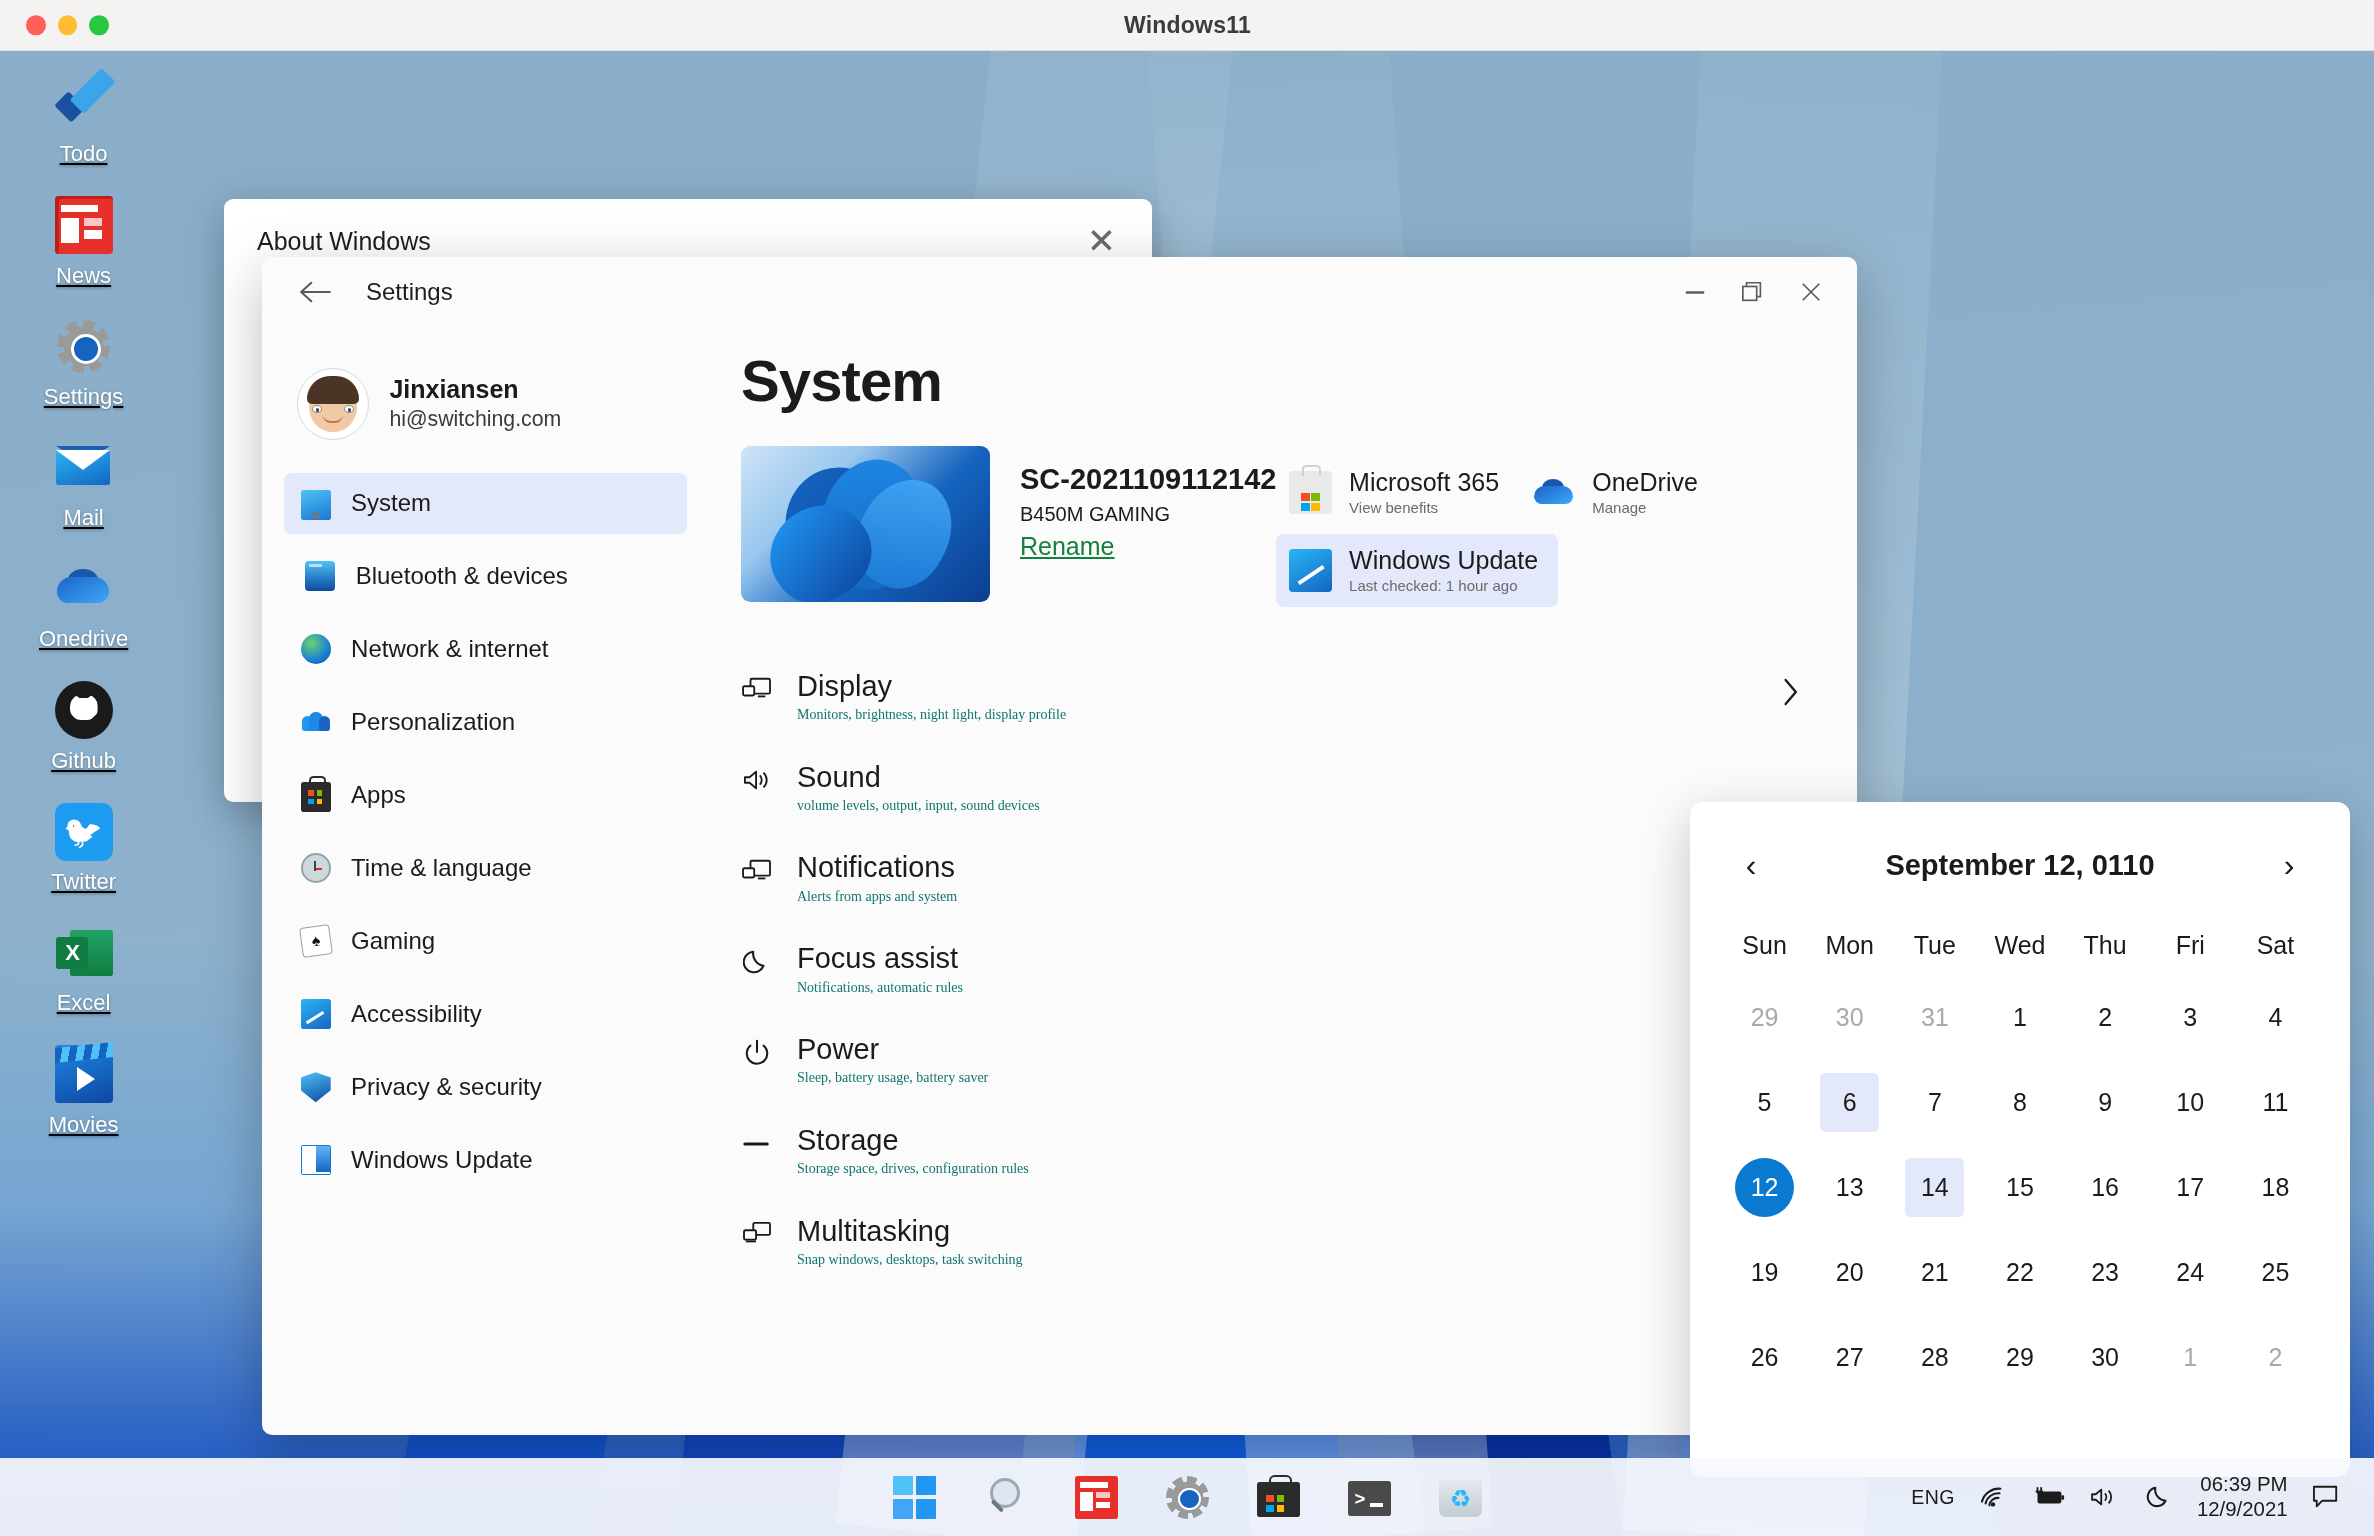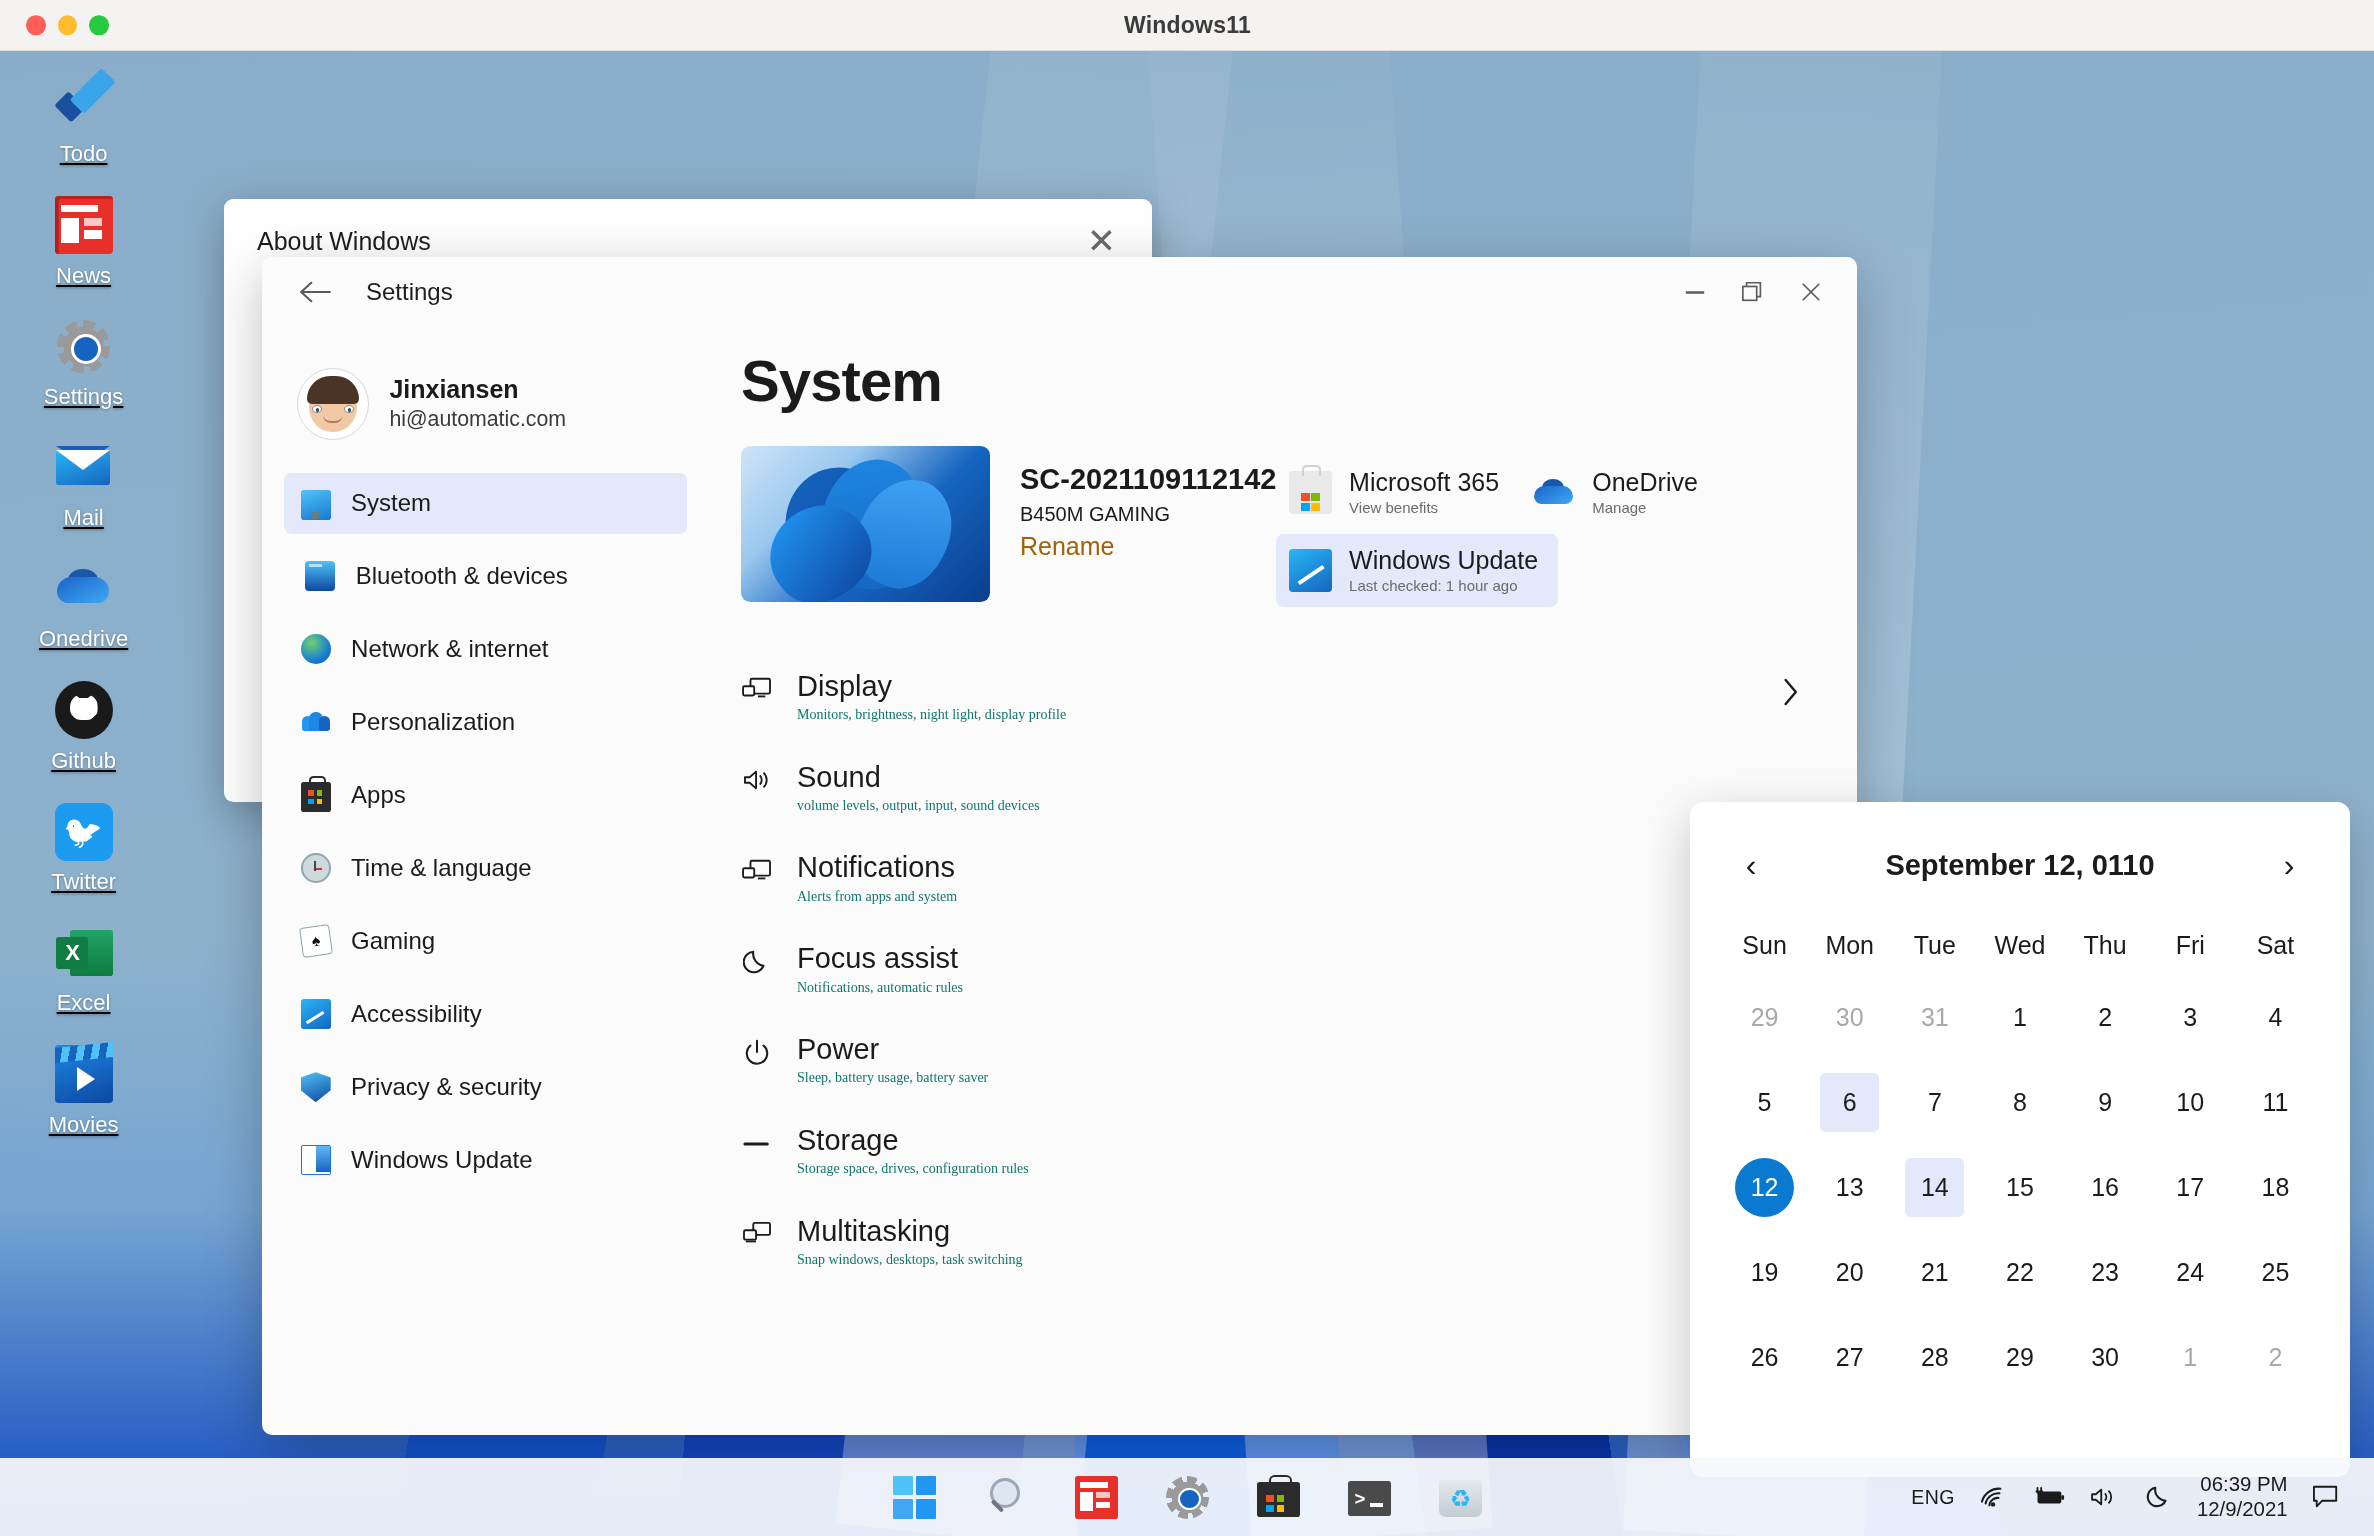--- a/index.html
+++ b/index.html
@@ -180,21 +180,21 @@
   .sw-main { flex: 1 1 auto; padding: 20.4px 48px 0 32px; overflow: hidden; position: relative; }
   .page-title { font-size: 58px; font-weight: bold; color: #1b1b1b; letter-spacing: -0.9px; margin-bottom: 32px; }
 
   .dev-row { display: flex; align-items: flex-start; gap: 0; margin-bottom: 45px; }
   .dev-thumb { width: 249px; height: 156px; flex: 0 0 249px; border-radius: 9.3px;
     background: linear-gradient(135deg,#cfe4f7 0%, #9ac8ef 30%, #1565c0 60%, #0b3d8f 100%); position: relative; overflow: hidden; }
   .bloom { position:absolute; border-radius: 50% 50% 45% 45%; }
   .dev-info { padding: 15px 0 0 30px; flex: 0 0 auto; min-width: 278px; }
   .dev-name { font-size: 29px; font-weight: bold; color: #1b1b1b; line-height: 1.3; }
   .dev-model { font-size: 20px; color: #1b1b1b; line-height: 1.5; }
-  .dev-rename { font-size: 25px; color: #a16207; cursor: pointer; line-height: 1.4; }
+  .dev-rename { font-size: 25px; color: #15803d; cursor: pointer; line-height: 1.4; text-decoration: underline; }
 
   .shortcuts { padding-top: 9.3px; flex: 1 1 auto; }
   .sc-row { display: flex; gap: 0; }
   .sc { display: flex; align-items: center; gap: 16.7px; padding: 11px 20.4px 11px 13px; border-radius: 7.4px; cursor: pointer; }
   .sc.hl { background: #e3e8fa; }
   .sc .sic { width: 43px; height: 43px; flex: 0 0 43px; position: relative; }
   .sc .st { font-size: 25px; color: #1b1b1b; line-height: 1.25; }
   .sc .ss { font-size: 15px; color: #6b6b6b; line-height: 1.3; }
   .sic-ms { background:#e9e9e9; border-radius:3.7px; }
   .sic-ms::before { content:""; position:absolute; left:13px; top:-5.6px; width:15px; height:9.3px; border:2.8px solid #d0d0d0; border-bottom:none; border-radius:4.6px 4.6px 0 0;}
@@ -387,21 +387,21 @@
           <div class="profile">
             <div class="avatar">
               <div class="face"></div>
                 <div class="hair"></div>
               <div class="eyeL"></div>
                 <div class="eyeR"></div>
                 <div class="mouth"></div>
             </div>
             <div>
               <div class="pname">Jinxiansen</div>
-              <div class="pmail">hi@automatic.com</div>
+              <div class="pmail">hi@switching.com</div>
             </div>
           </div>
 
           <div class="nav-item active">
             <div class="nic nic-system"></div>
             <div class="nlbl">System</div>
           </div>
           <div class="nav-item">
             <div class="nic nic-bt"></div>
             <div class="nlbl">Bluetooth &amp; devices</div>

